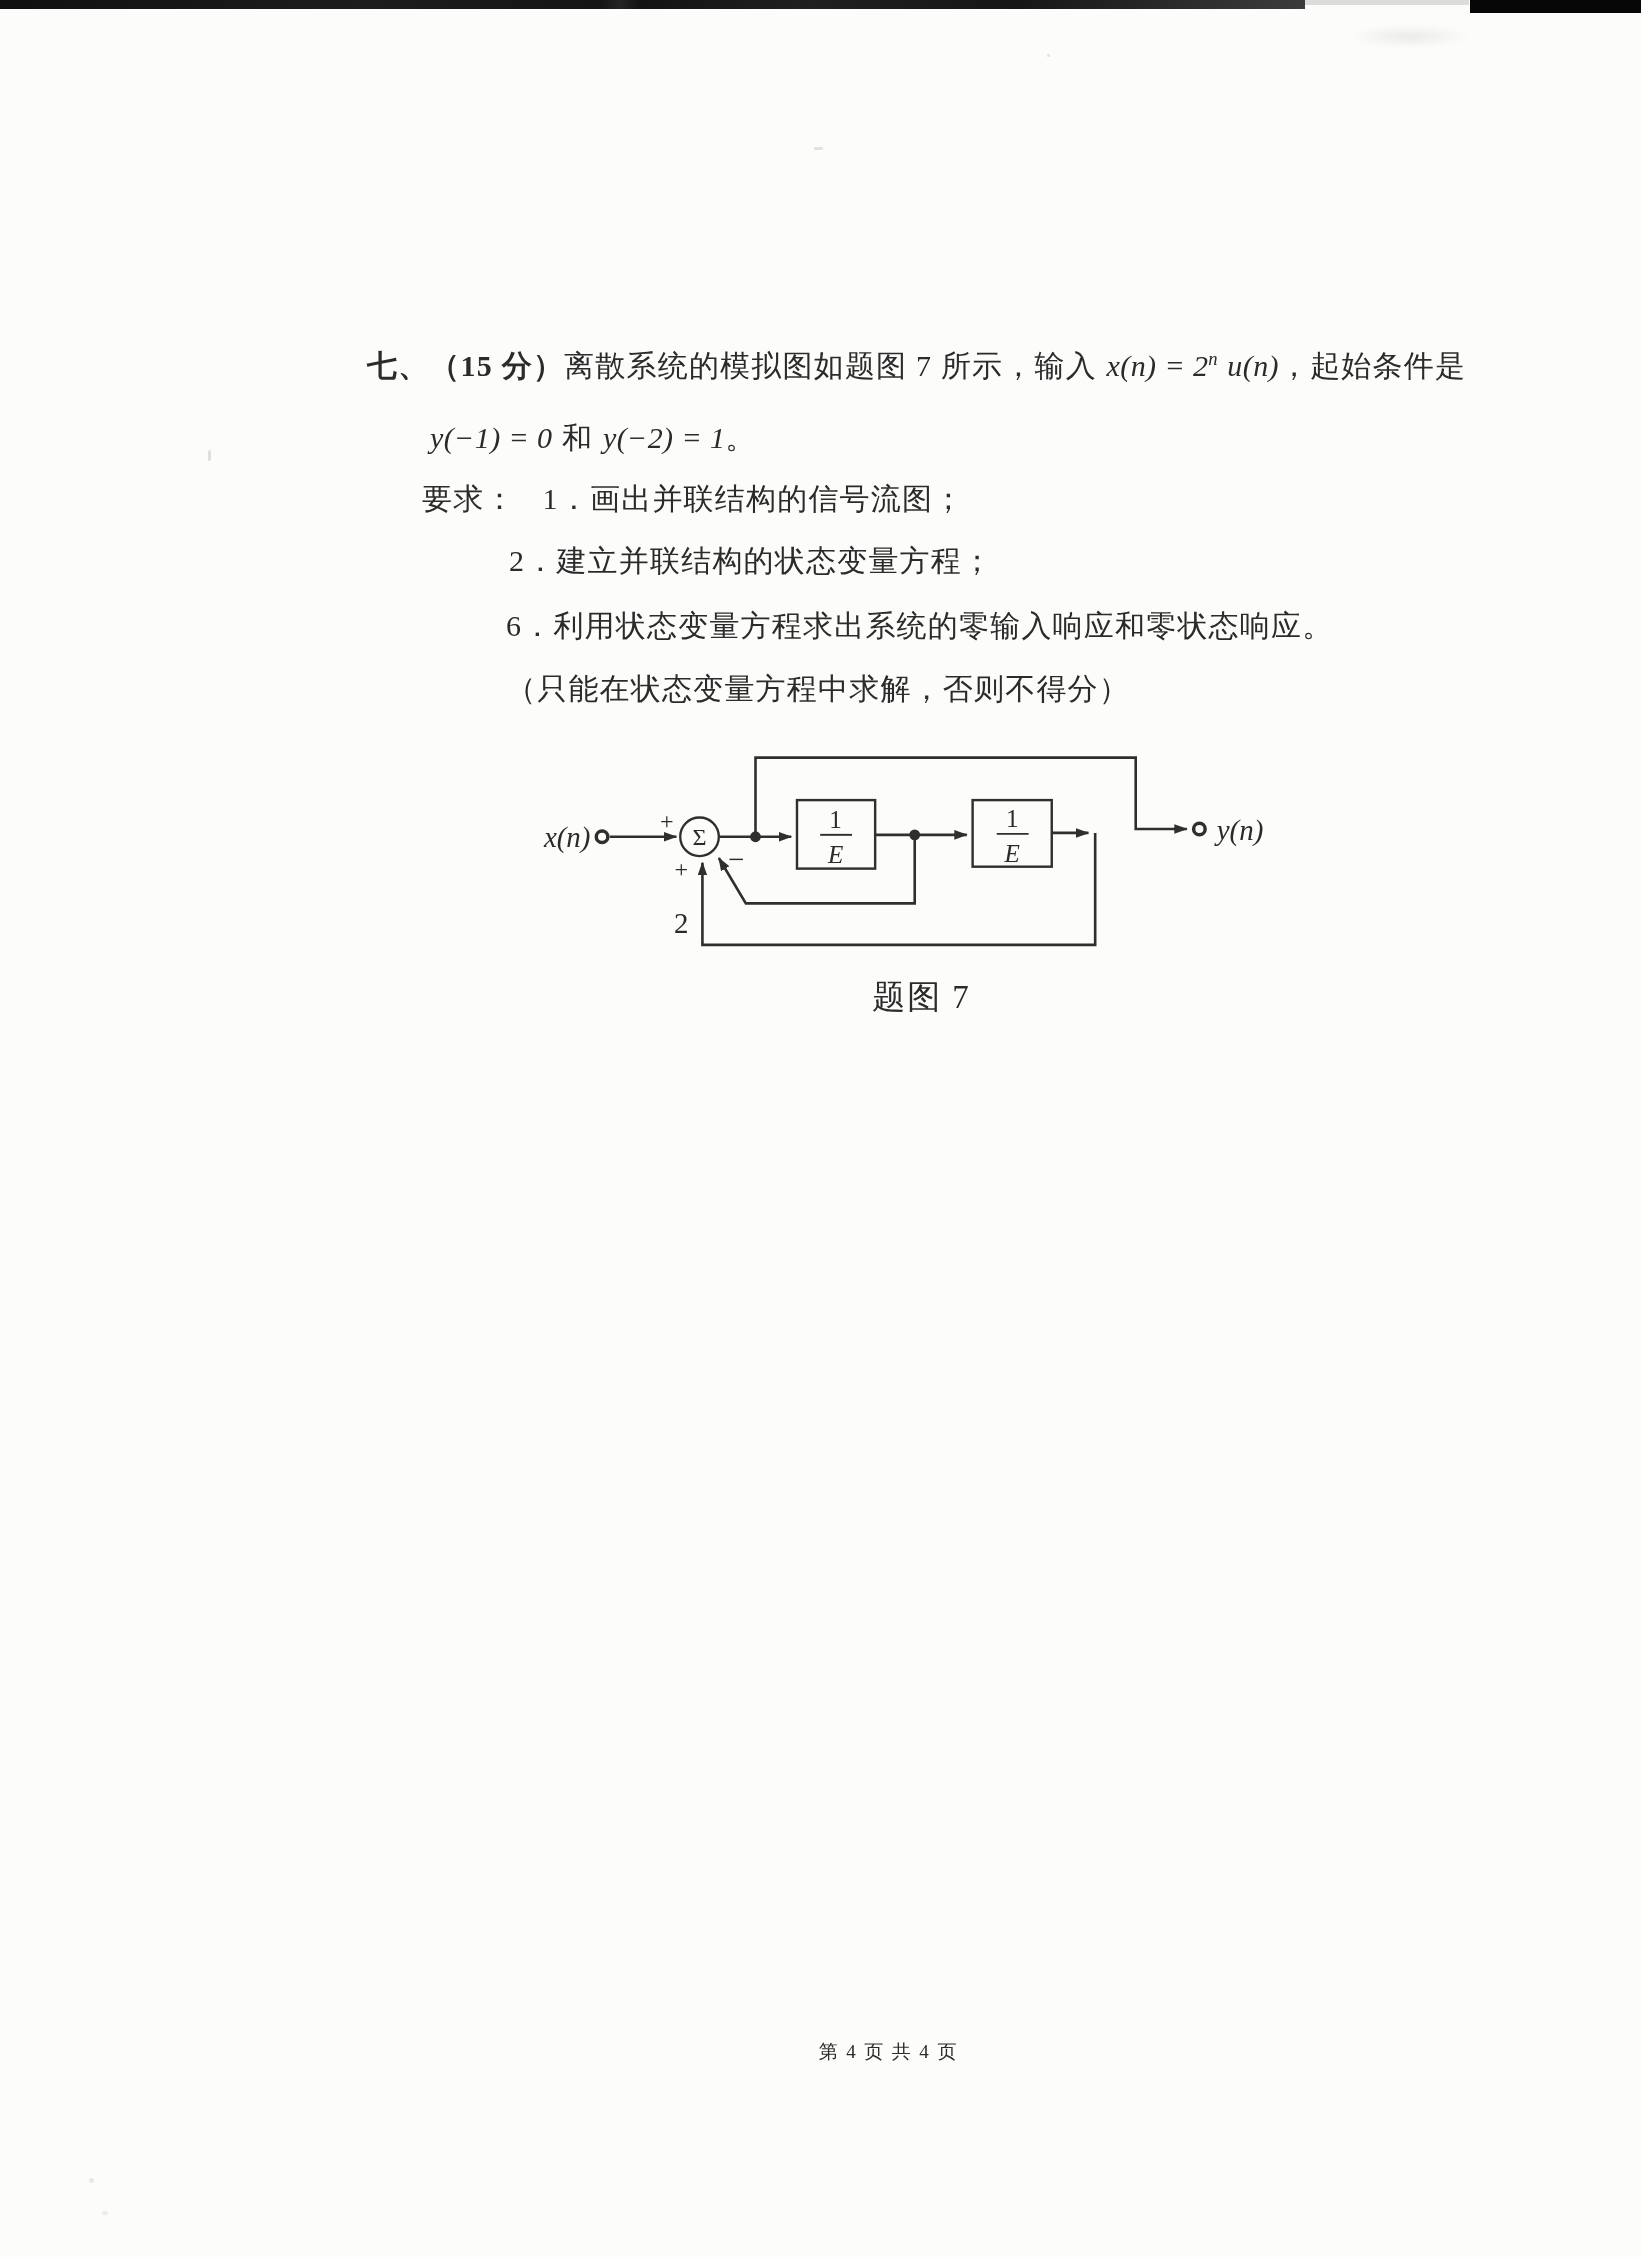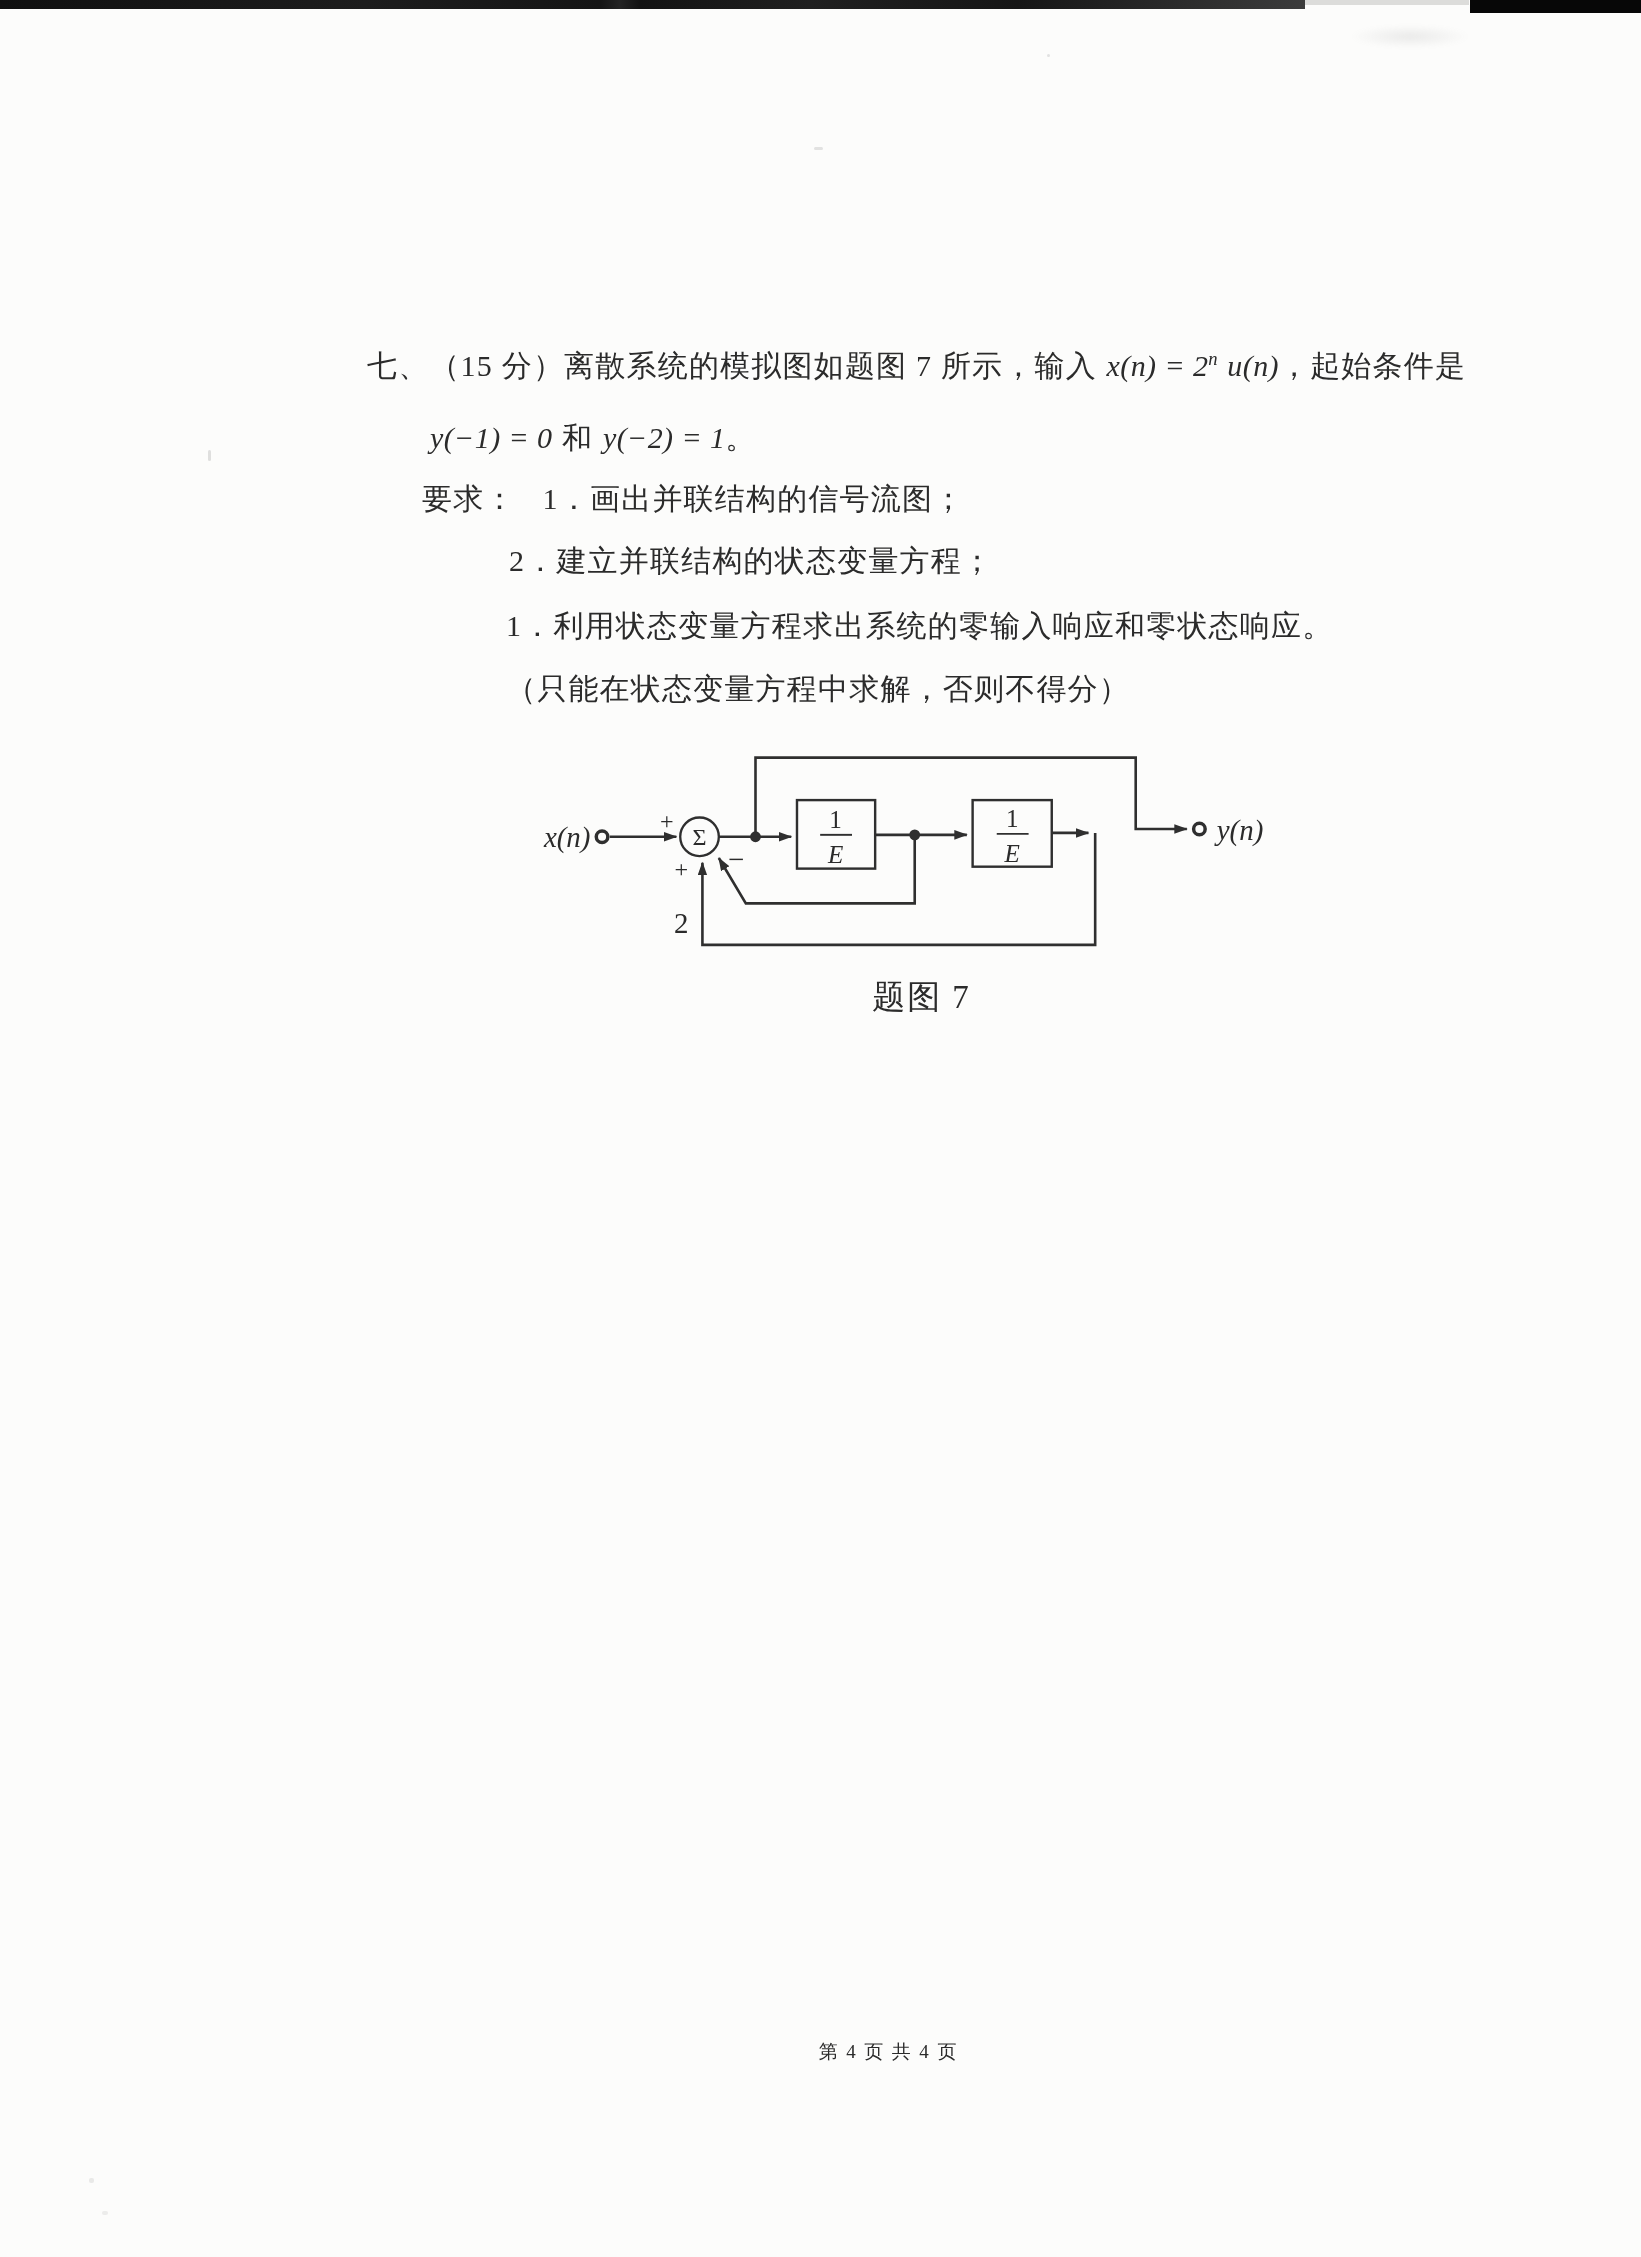--- a/index.html
+++ b/index.html
@@ -4,21 +4,21 @@
 <style>
   html,body{margin:0;padding:0;}
   body{
     width:1641px;height:2257px;position:relative;
     background:#fcfcfb;color:#2b2b2b;
     font-family:"Liberation Serif","DejaVu Serif",serif;
     overflow:hidden;
   }
   .abs{position:absolute;}
   .line{white-space:nowrap;font-size:30px;letter-spacing:1.2px;line-height:1.15;}
-  .b{font-weight:normal;}
+  .b{font-weight:bold;}
   .mi{font-style:italic;letter-spacing:0.4px;margin-top:10px;}
   .mi sup{font-size:0.62em;font-style:italic;letter-spacing:0;}
   .gap-l{margin-left:9.7px;}
   .gap-r{margin-right:9.7px;}
   .item-gap{margin-left:27px;}
   .caption{font-size:33px;letter-spacing:1.9px;text-align:center;}
   .footer{font-size:19px;letter-spacing:1.9px;text-align:center;}
   
   .bar-left{left:0;top:0;width:1305px;height:8.7px;
     background:linear-gradient(90deg,#101010 0%,#1d1d1d 28%,#151515 46%,#242424 47.5%,#131313 49%,#202020 62%,#161616 78%,#2e2e2e 92%,#3c3c3c 100%);}
@@ -55,21 +55,21 @@
   </div>
 
   <div class="abs line" style="left:430px;top:421px;">
     <span class="mi">y(−1) = 0</span><span class="gap-l gap-r">和</span><span class="mi">y(−2) = 1</span><span>。</span>
   </div>
 
   <div class="abs line" style="left:422px;top:482px;">
     <span>要求：</span><span class="item-gap">1．画出并联结构的信号流图；</span>
   </div>
   <div class="abs line" style="left:509px;top:544px;text-align:center;">2．建立并联结构的状态变量方程；</div>
-  <div class="abs line" style="left:506px;top:609px;">1．利用状态变量方程求出系统的零输入响应和零状态响应。</div>
+  <div class="abs line" style="left:506px;top:609px;">6．利用状态变量方程求出系统的零输入响应和零状态响应。</div>
   <div class="abs line" style="left:506px;top:672px;">（只能在状态变量方程中求解，否则不得分）</div>
 
   <svg class="abs" style="left:521px;top:742px;" width="772" height="232" viewBox="540 768 800 240">
     <defs>
       <marker id="arr" markerUnits="userSpaceOnUse" markerWidth="15" markerHeight="11" refX="13" refY="5" orient="auto">
         <path d="M0,0 L14,5 L0,10 Z" fill="#2f2f2f"></path>
       </marker>
     </defs>
 
     <polyline class="dg-line" points="783,866 783,784 1177,784 1177,858 1230,858" marker-end="url(#arr)"></polyline>

